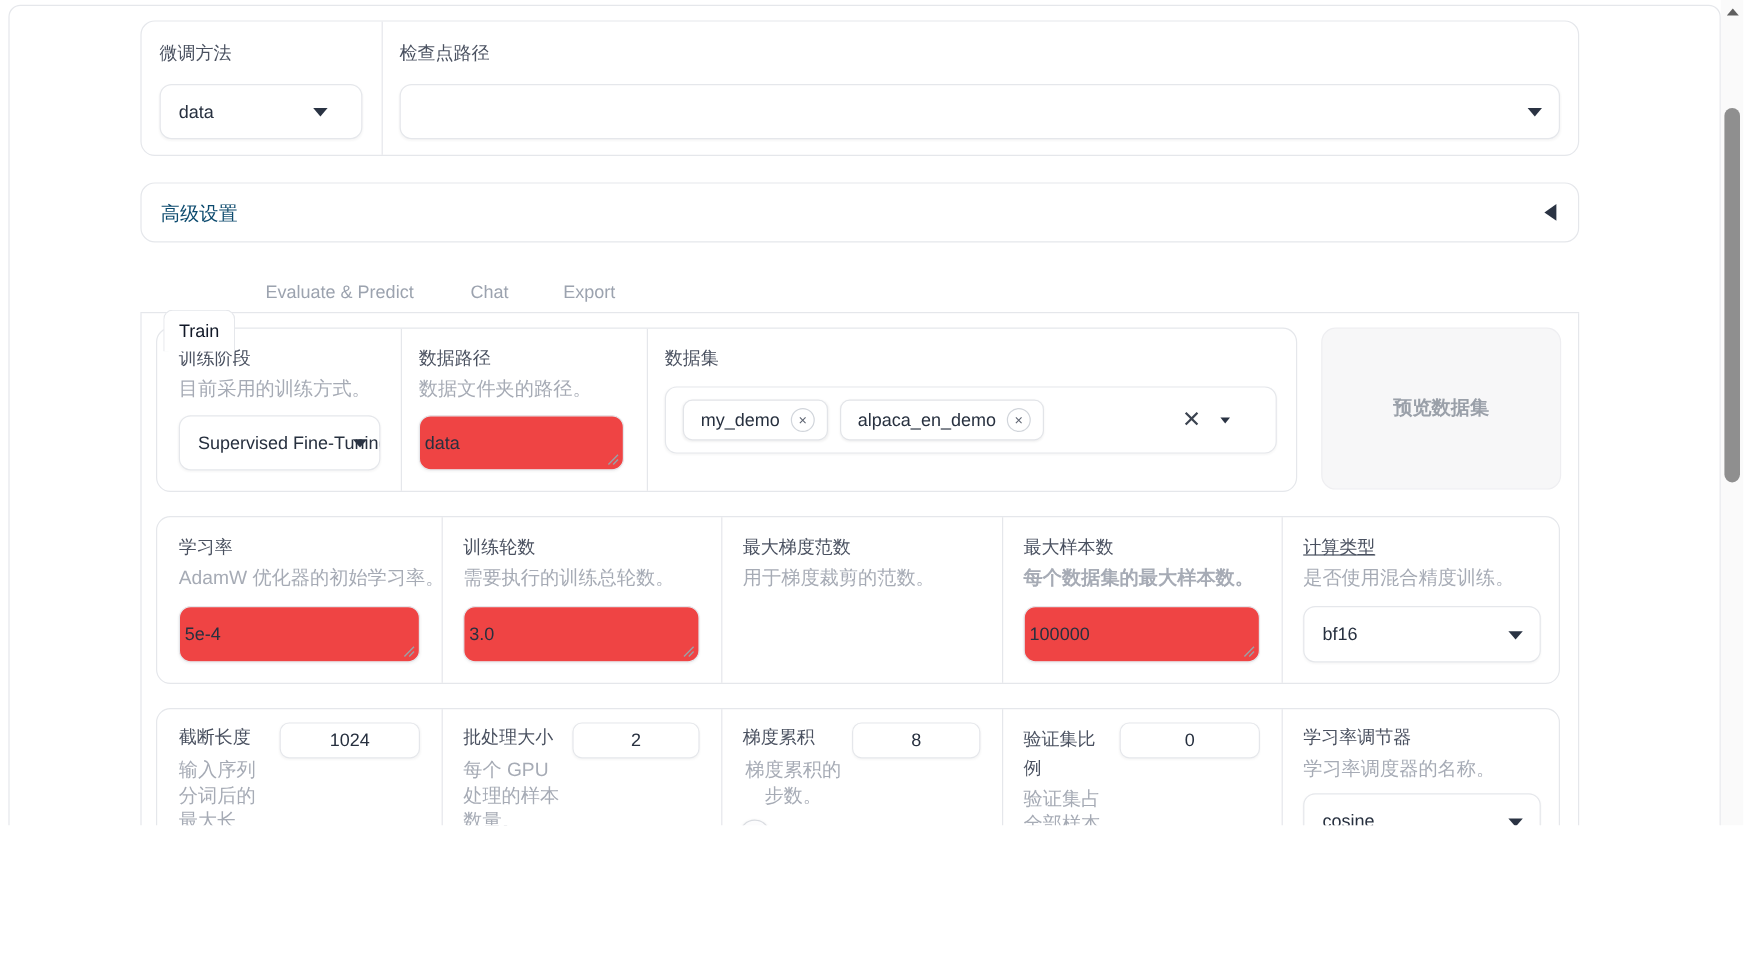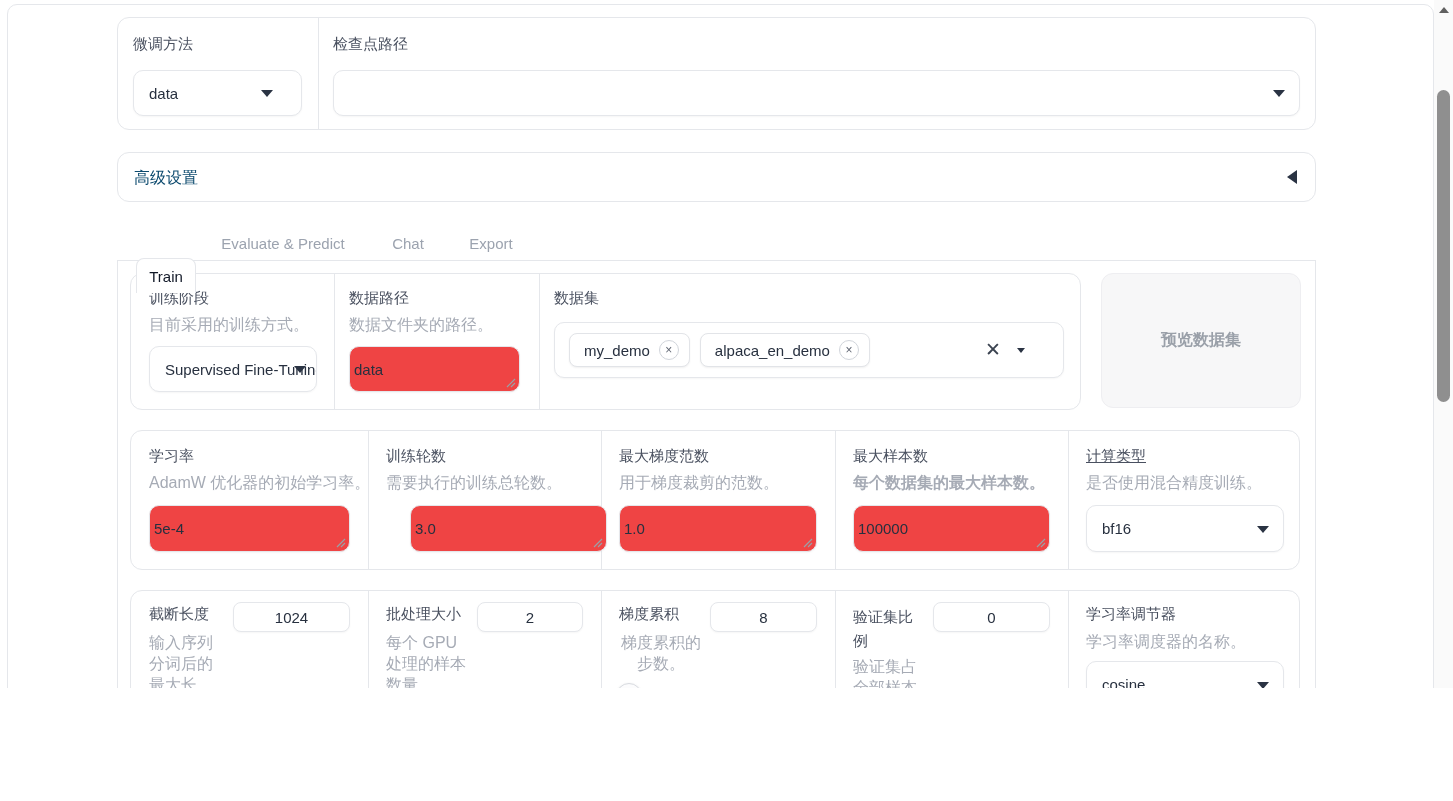--- a/index.html
+++ b/index.html
@@ -193,35 +193,29 @@
   <div class="abs block-info" style="left:149px;top:472px;">AdamW 优化器的初始学习率。</div>
   <div class="textbox" style="left:149px;top:505px;width:201px;height:47px;">
     <span>5e-4</span>
     <svg class="resize-handle" viewBox="0 0 10 10">
         <path d="M9 1 L1 9 M9 5 L5 9" stroke="#9aa0a6" stroke-width="1.2" fill="none"></path>
       </svg>
   </div>
 
   <div class="abs block-label" style="left:386px;top:447px;">训练轮数</div>
   <div class="abs block-info" style="left:386px;top:472px;">需要执行的训练总轮数。</div>
-  <div class="textbox" style="left:386px;top:505px;width:197px;height:47px;margin-left:24px;">
+  <div class="textbox" style="left:386px;top:505px;width:197px;height:47px;">
     <span>3.0</span>
     <svg class="resize-handle" viewBox="0 0 10 10">
         <path d="M9 1 L1 9 M9 5 L5 9" stroke="#9aa0a6" stroke-width="1.2" fill="none"></path>
       </svg>
   </div>
 
   <div class="abs block-label" style="left:619px;top:447px;">最大梯度范数</div>
   <div class="abs block-info" style="left:619px;top:472px;">用于梯度裁剪的范数。</div>
-  <div class="textbox" style="left:619px;top:505px;width:198px;height:47px;">
-    <span>1.0</span>
-    <svg class="resize-handle" viewBox="0 0 10 10">
-        <path d="M9 1 L1 9 M9 5 L5 9" stroke="#9aa0a6" stroke-width="1.2" fill="none"></path>
-      </svg>
-  </div>
 
   <div class="abs block-label" style="left:853px;top:447px;">最大样本数</div>
   <div class="abs block-info" style="left:853px;top:472px;font-weight:bold;">每个数据集的最大样本数。</div>
   <div class="textbox" style="left:853px;top:505px;width:197px;height:47px;">
     <span>100000</span>
     <svg class="resize-handle" viewBox="0 0 10 10">
         <path d="M9 1 L1 9 M9 5 L5 9" stroke="#9aa0a6" stroke-width="1.2" fill="none"></path>
       </svg>
   </div>
 

